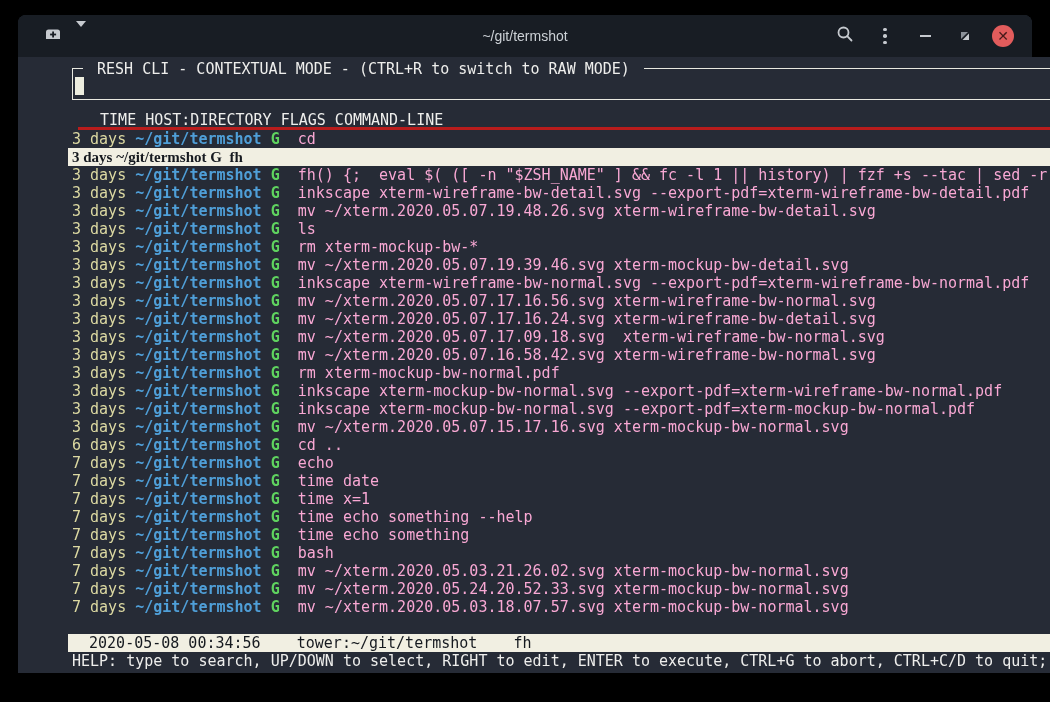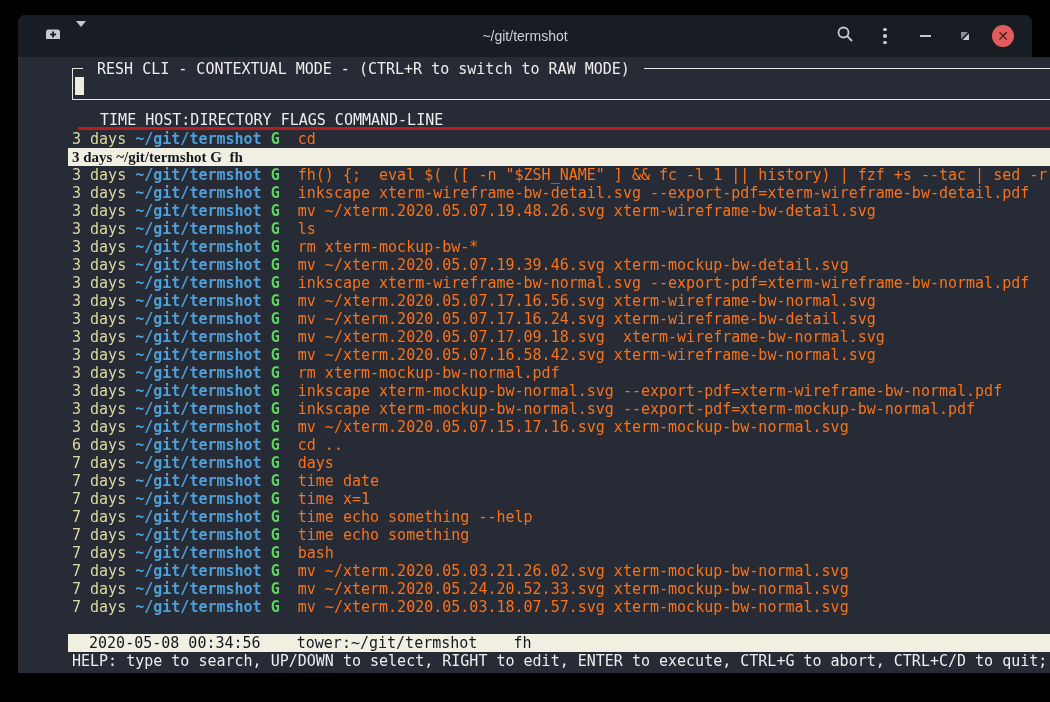--- a/index.html
+++ b/index.html
@@ -40,21 +40,21 @@
   .cursor { position:absolute; left:13px; top:20px; width:9px; height:18px; background:#ededdf; }
 
   .grid { white-space:pre; }
   .hist-header { position:absolute; left:16px; top:54px; width:989px; height:19px;
                  padding-left:4px; border-bottom:3px solid #b91c1c; }
   .rows { position:absolute; left:6px; top:73px; width:989px; }
   .row { height:18px; padding-left:4px; white-space:pre; overflow:hidden; }
   .row .t-time { color:#dcd9a2; }
   .row .t-dir  { color:#4f9fd8; font-weight:bold; }
   .row .t-flag { color:#5fd35f; font-weight:bold; }
-  .row .t-cmd  { color:#f97316; }
+  .row .t-cmd  { color:#f9a8d4; }
   .row.selected { background:#f1efe2; font-weight:bold;font-family:Liberation Serif, serif; }
   .row.selected .t-time, .row.selected .t-dir,
   .row.selected .t-flag, .row.selected .t-cmd { color:#15191f; }
 
   .status-bar { position:absolute; left:6px; top:577px; width:989px; height:18px;
                 background:#f1efe2; color:#15191f; font-weight:normal;
                 white-space:pre; padding-left:12px; overflow:hidden; }
   .help-line { position:absolute; left:6px; top:595px; width:989px; height:18px;
                color:#eeeeec; white-space:pre; padding-left:4px; overflow:hidden; }
 
@@ -138,21 +138,21 @@
         <div class="row"><span class="t-time">3 days </span><span class="t-dir">~/git/termshot</span><span class="t-flag"> G</span><span class="t-cmd">  inkscape xterm-wireframe-bw-normal.svg --export-pdf=xterm-wireframe-bw-normal.pdf</span></div>
         <div class="row"><span class="t-time">3 days </span><span class="t-dir">~/git/termshot</span><span class="t-flag"> G</span><span class="t-cmd">  mv ~/xterm.2020.05.07.17.16.56.svg xterm-wireframe-bw-normal.svg</span></div>
         <div class="row"><span class="t-time">3 days </span><span class="t-dir">~/git/termshot</span><span class="t-flag"> G</span><span class="t-cmd">  mv ~/xterm.2020.05.07.17.16.24.svg xterm-wireframe-bw-detail.svg</span></div>
         <div class="row"><span class="t-time">3 days </span><span class="t-dir">~/git/termshot</span><span class="t-flag"> G</span><span class="t-cmd">  mv ~/xterm.2020.05.07.17.09.18.svg  xterm-wireframe-bw-normal.svg</span></div>
         <div class="row"><span class="t-time">3 days </span><span class="t-dir">~/git/termshot</span><span class="t-flag"> G</span><span class="t-cmd">  mv ~/xterm.2020.05.07.16.58.42.svg xterm-wireframe-bw-normal.svg</span></div>
         <div class="row"><span class="t-time">3 days </span><span class="t-dir">~/git/termshot</span><span class="t-flag"> G</span><span class="t-cmd">  rm xterm-mockup-bw-normal.pdf</span></div>
         <div class="row"><span class="t-time">3 days </span><span class="t-dir">~/git/termshot</span><span class="t-flag"> G</span><span class="t-cmd">  inkscape xterm-mockup-bw-normal.svg --export-pdf=xterm-wireframe-bw-normal.pdf</span></div>
         <div class="row"><span class="t-time">3 days </span><span class="t-dir">~/git/termshot</span><span class="t-flag"> G</span><span class="t-cmd">  inkscape xterm-mockup-bw-normal.svg --export-pdf=xterm-mockup-bw-normal.pdf</span></div>
         <div class="row"><span class="t-time">3 days </span><span class="t-dir">~/git/termshot</span><span class="t-flag"> G</span><span class="t-cmd">  mv ~/xterm.2020.05.07.15.17.16.svg xterm-mockup-bw-normal.svg</span></div>
         <div class="row"><span class="t-time">6 days </span><span class="t-dir">~/git/termshot</span><span class="t-flag"> G</span><span class="t-cmd">  cd ..</span></div>
-        <div class="row"><span class="t-time">7 days </span><span class="t-dir">~/git/termshot</span><span class="t-flag"> G</span><span class="t-cmd">  days</span></div>
+        <div class="row"><span class="t-time">7 days </span><span class="t-dir">~/git/termshot</span><span class="t-flag"> G</span><span class="t-cmd">  echo</span></div>
         <div class="row"><span class="t-time">7 days </span><span class="t-dir">~/git/termshot</span><span class="t-flag"> G</span><span class="t-cmd">  time date</span></div>
         <div class="row"><span class="t-time">7 days </span><span class="t-dir">~/git/termshot</span><span class="t-flag"> G</span><span class="t-cmd">  time x=1</span></div>
         <div class="row"><span class="t-time">7 days </span><span class="t-dir">~/git/termshot</span><span class="t-flag"> G</span><span class="t-cmd">  time echo something --help</span></div>
         <div class="row"><span class="t-time">7 days </span><span class="t-dir">~/git/termshot</span><span class="t-flag"> G</span><span class="t-cmd">  time echo something</span></div>
         <div class="row"><span class="t-time">7 days </span><span class="t-dir">~/git/termshot</span><span class="t-flag"> G</span><span class="t-cmd">  bash</span></div>
         <div class="row"><span class="t-time">7 days </span><span class="t-dir">~/git/termshot</span><span class="t-flag"> G</span><span class="t-cmd">  mv ~/xterm.2020.05.03.21.26.02.svg xterm-mockup-bw-normal.svg</span></div>
         <div class="row"><span class="t-time">7 days </span><span class="t-dir">~/git/termshot</span><span class="t-flag"> G</span><span class="t-cmd">  mv ~/xterm.2020.05.24.20.52.33.svg xterm-mockup-bw-normal.svg</span></div>
         <div class="row"><span class="t-time">7 days </span><span class="t-dir">~/git/termshot</span><span class="t-flag"> G</span><span class="t-cmd">  mv ~/xterm.2020.05.03.18.07.57.svg xterm-mockup-bw-normal.svg</span></div>
       </div>
 

